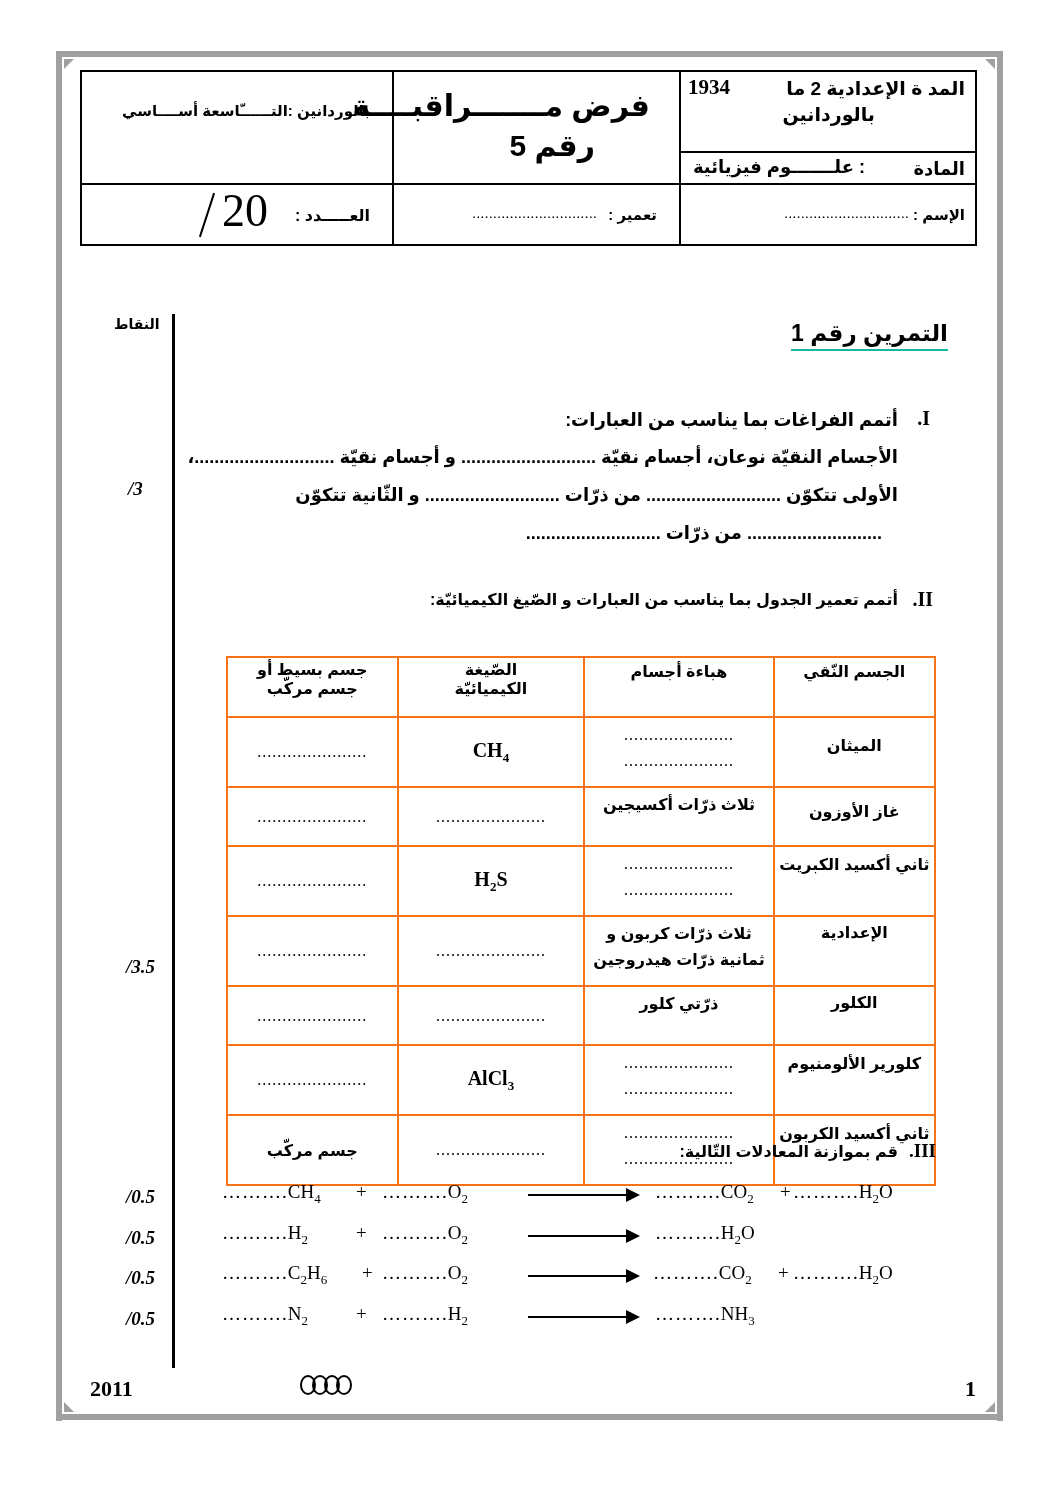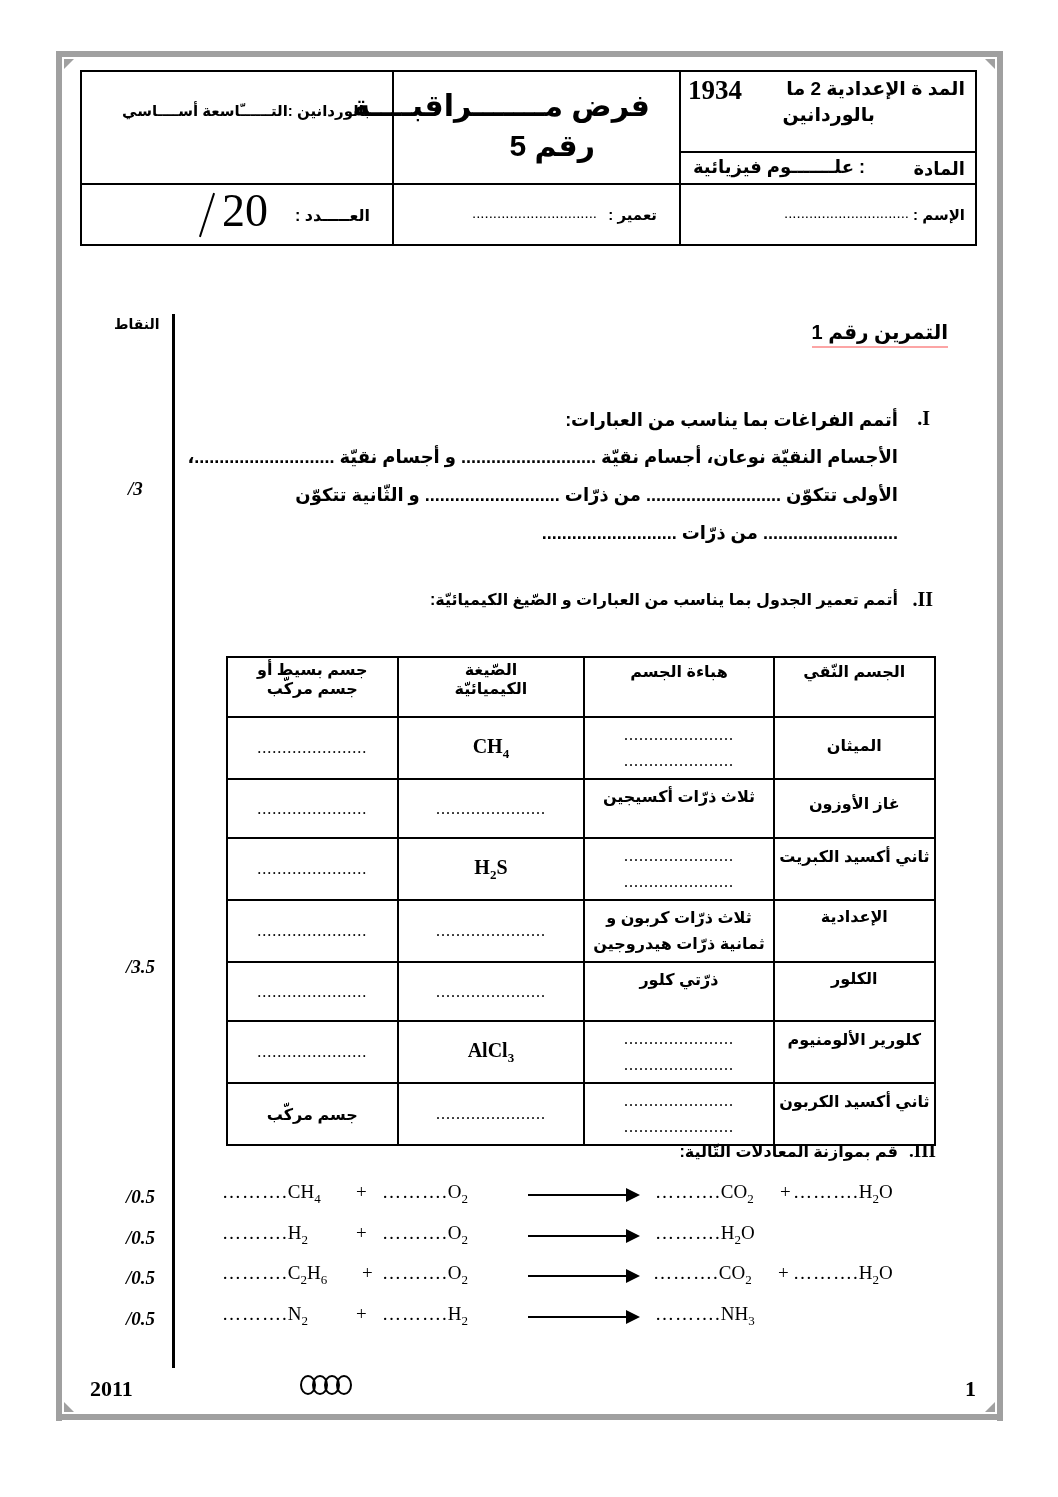--- a/index.html
+++ b/index.html
@@ -24,27 +24,27 @@
   .title-big { font-size: 30px; }
   .score-20 { font-family: "Liberation Serif", serif; font-size: 46px; font-weight: normal !important; }
   .slash { position: absolute; width: 2px; height: 46px; background: #000; transform: rotate(18deg); }
 
   .rtl { direction: rtl; text-align: right; white-space: nowrap; font-weight: bold; }
   .ser { font-family: "Liberation Serif", serif; }
 
   .points-line { left: 172px; top: 314px; width: 3px; height: 1054px; background: #000; }
   .pts { font-family: "Liberation Serif", serif; font-weight: bold; font-style: italic; font-size: 19px; }
 
-  .ex-title { font-size: 20px; font-weight: bold; border-bottom: 2px solid #fca5a5; padding-bottom: 2px; direction: rtl; }
+  .ex-title { font-size: 23px; font-weight: bold; border-bottom: 2px solid #14b8a6; padding-bottom: 2px; direction: rtl; }
 
   .body-line { font-size: 18px; }
 
   
   table.grid { position: absolute; left: 226px; top: 656px; width: 710px; border-collapse: collapse; direction: rtl; }
-  table.grid td { border: 2px solid #000000; text-align: center; vertical-align: middle; font-weight: bold; font-size: 16px; padding: 4px 4px; margin-left: 12px; }
+  table.grid td { border: 2px solid #f97316; text-align: center; vertical-align: middle; font-weight: bold; font-size: 16px; padding: 12px 4px; margin-left: 12px; }
   table.grid tr { height: 59px; }
   table.grid td.formula { font-family: "Liberation Serif", serif; font-size: 20px; }
   .dots { font-family: "Liberation Serif", serif; font-weight: normal; letter-spacing: 1px; }
   .dot-stack div { line-height: 26px; }
 
   .eq { font-family: "Liberation Serif", serif; font-size: 19px; white-space: nowrap; }
   .arrow { position: absolute; height: 2px; background: #000; }
   .arrow::after { content: ""; position: absolute; right: -2px; top: -6px; border-style: solid;
                   border-width: 7px 0 7px 14px; border-color: transparent transparent transparent #000; }
   .footer { font-family: "Liberation Serif", serif; font-weight: bold; font-size: 22px; }
@@ -61,21 +61,21 @@
 <div class="abs corner c-bl"></div>
 <div class="abs corner c-br"></div>
 
 <div class="abs hdr">
   <div class="vline" style="left:310px"></div>
   <div class="vline" style="left:597px"></div>
   <div class="hline" style="left:0;right:0;top:111px"></div>
   <div class="hline" style="left:597px;right:0;top:79px"></div>
 
   <div class="txt" style="right:10px;top:5px;font-size:19px">المد    ة الإعدادية 2 ما</div>
-  <div class="txt ser" style="left:606px;top:3px;font-size:27px">1934</div>
+  <div class="txt ser" style="left:606px;top:3px;font-size:21px">1934</div>
   <div class="txt" style="right:100px;top:31px;font-size:19px">بالوردانين</div>
   <div class="txt" style="right:10px;top:86px;font-size:18px">المادة</div>
   <div class="txt" style="right:110px;top:84px;font-size:18px">:  علـــــــوم فيزيائية</div>
   <div class="txt" style="right:10px;top:134px;font-size:15px">الإسم :</div>
   <div class="txt" style="right:66px;top:132px;font-size:15px;font-weight:normal">..............................</div>
 
   <div class="txt title-big" style="right:325px;top:16px">فرض   مـــــــراقبــــة</div>
   <div class="txt title-big" style="right:380px;top:56px">رقم 5</div>
   <div class="txt" style="right:318px;top:134px;font-size:15px">تعمير :</div>
   <div class="txt" style="right:378px;top:132px;font-size:15px;font-weight:normal">..............................</div>
@@ -88,38 +88,38 @@
 
 <div class="abs points-line"></div>
 <div class="abs rtl" style="left:114px;top:316px;font-size:14px">النقاط</div>
 
 <div class="abs ex-title" style="right:110px;top:320px">التمرين رقم 1</div>
 
 <div class="abs rtl ser" style="right:128px;top:407px;font-size:20px">I.</div>
 <div class="abs rtl body-line" style="right:160px;top:409px">أتمم الفراغات بما يناسب من العبارات:</div>
 <div class="abs rtl body-line" style="right:160px;top:446px">الأجسام النقيّة نوعان، أجسام نقيّة ...........................  و أجسام نقيّة ............................،</div>
 <div class="abs rtl body-line" style="right:160px;top:484px">الأولى تتكوّن ...........................    من ذرّات ...........................    و الثّانية تتكوّن</div>
-<div class="abs rtl body-line" style="right:160px;top:522px">........................... من ذرّات ...........................</div>
+<div class="abs rtl body-line" style="right:176px;top:522px">........................... من ذرّات ...........................</div>
 <div class="abs pts" style="left:128px;top:478px">/3</div>
 
 <div class="abs rtl ser" style="right:125px;top:588px;font-size:20px">II.</div>
 <div class="abs rtl body-line" style="right:160px;top:590px;font-size:16px">أتمم تعمير الجدول بما يناسب من العبارات و الصّيغ الكيميائيّة:</div>
 <div class="abs pts" style="left:126px;top:956px">/3.5</div>
 
 <table class="grid">
   <colgroup>
     <col style="width:162px">
       <col style="width:190px">
       <col style="width:187px">
       <col style="width:171px">
   </colgroup>
   <tbody>
       <tr style="height:60px">
     <td style="vertical-align:top;padding-top:4px">الجسم النّقي</td>
-    <td style="vertical-align:top;padding-top:4px">هباءة الجسم</td>
+    <td style="vertical-align:top;padding-top:4px">هباءة أجسام</td>
     <td style="vertical-align:top;padding-top:2px;padding-left:40px;padding-right:40px">الصّيغة الكيميائيّة</td>
     <td style="vertical-align:top;padding-top:2px;padding-left:25px;padding-right:25px">جسم بسيط أو جسم مركّب</td>
   </tr>
   </tbody>
     <tbody id="table-body">
       <tr>
         <td style="vertical-align: top; padding-top: 18px;">الميثان</td>
         <td class="dot-stack" style="vertical-align: top; padding-top: 4px;">
           <div class="dots">......................</div>
           <div class="dots">......................</div>

